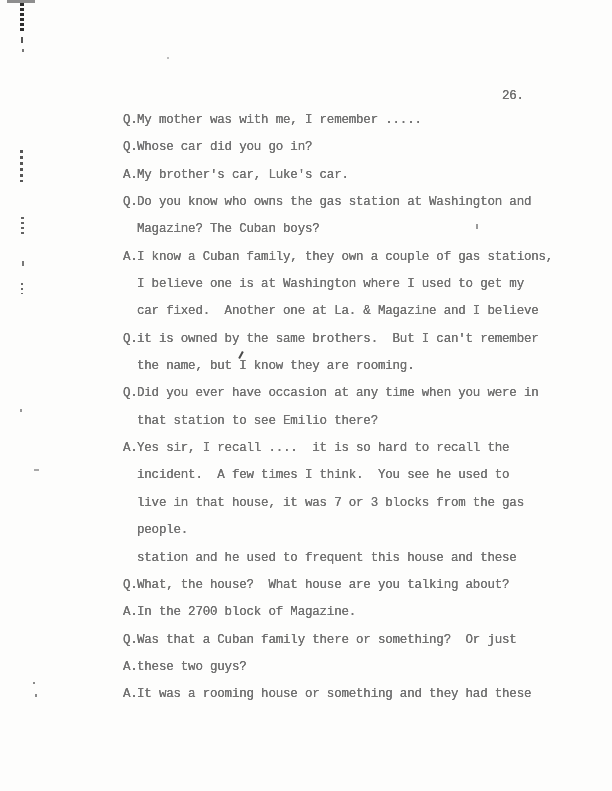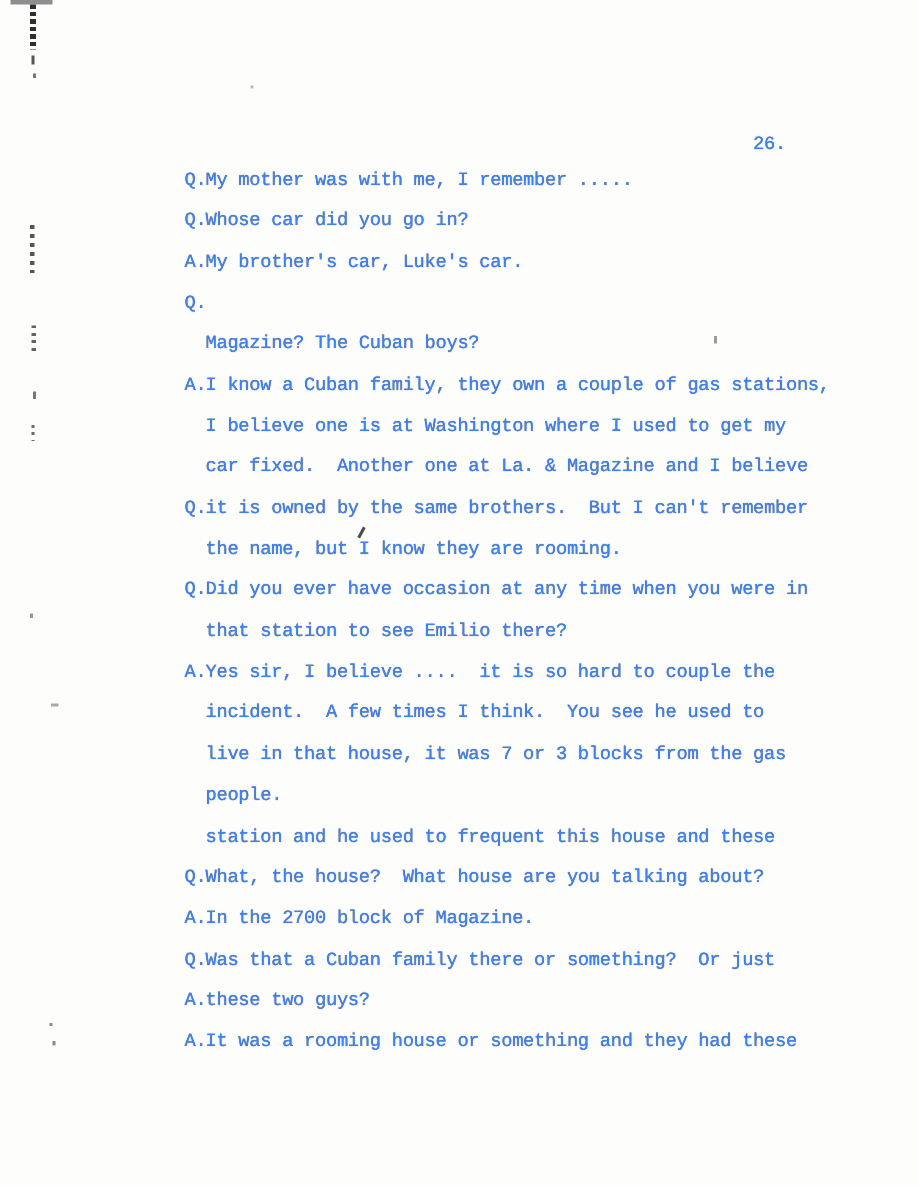--- a/index.html
+++ b/index.html
@@ -7,21 +7,21 @@
     padding: 0;
     background: #ffffff;
   }
   .page {
     position: relative;
     width: 612px;
     height: 791px;
     background: #fdfdfc;
     overflow: hidden;
     font-family: "Liberation Mono", "DejaVu Sans Mono", monospace;
-    color: #3b82f6;
+    color: #737373;
   }
   .typed {
     font-size: 12.5px;
     letter-spacing: -0.2px;
     line-height: 15px;
     white-space: pre;
     text-shadow: 0 0 0.6px rgba(25,25,25,0.75);
   }
   .page-number {
     position: absolute;
@@ -105,20 +105,21 @@
       <span class="typed t-text">Whose car did you go in?</span>
     </div>
 
     <div class="t-line">
       <span class="typed t-label">A.</span>
       <span class="typed t-text">My brother's car, Luke's car.</span>
     </div>
 
     <div class="t-line">
       <span class="typed t-label">Q.</span>
+      <span class="typed t-text">Do you know who owns the gas station at Washington and</span>
     </div>
 
     <div class="t-line">
       <span class="typed t-label"></span>
       <span class="typed t-text">Magazine? The Cuban boys?</span>
     </div>
 
     <div class="t-line">
       <span class="typed t-label">A.</span>
       <span class="typed t-text">I know a Cuban family, they own a couple of gas stations,</span>
@@ -149,21 +150,21 @@
       <span class="typed t-text">Did you ever have occasion at any time when you were in</span>
     </div>
 
     <div class="t-line">
       <span class="typed t-label"></span>
       <span class="typed t-text">that station to see Emilio there?</span>
     </div>
 
     <div class="t-line">
       <span class="typed t-label">A.</span>
-      <span class="typed t-text">Yes sir, I believe ....  it is so hard to couple the</span>
+      <span class="typed t-text">Yes sir, I recall ....  it is so hard to recall the</span>
     </div>
 
     <div class="t-line">
       <span class="typed t-label"></span>
       <span class="typed t-text">incident.  A few times I think.  You see he used to</span>
     </div>
 
     <div class="t-line">
       <span class="typed t-label"></span>
       <span class="typed t-text">live in that house, it was 7 or 3 blocks from the gas</span>

